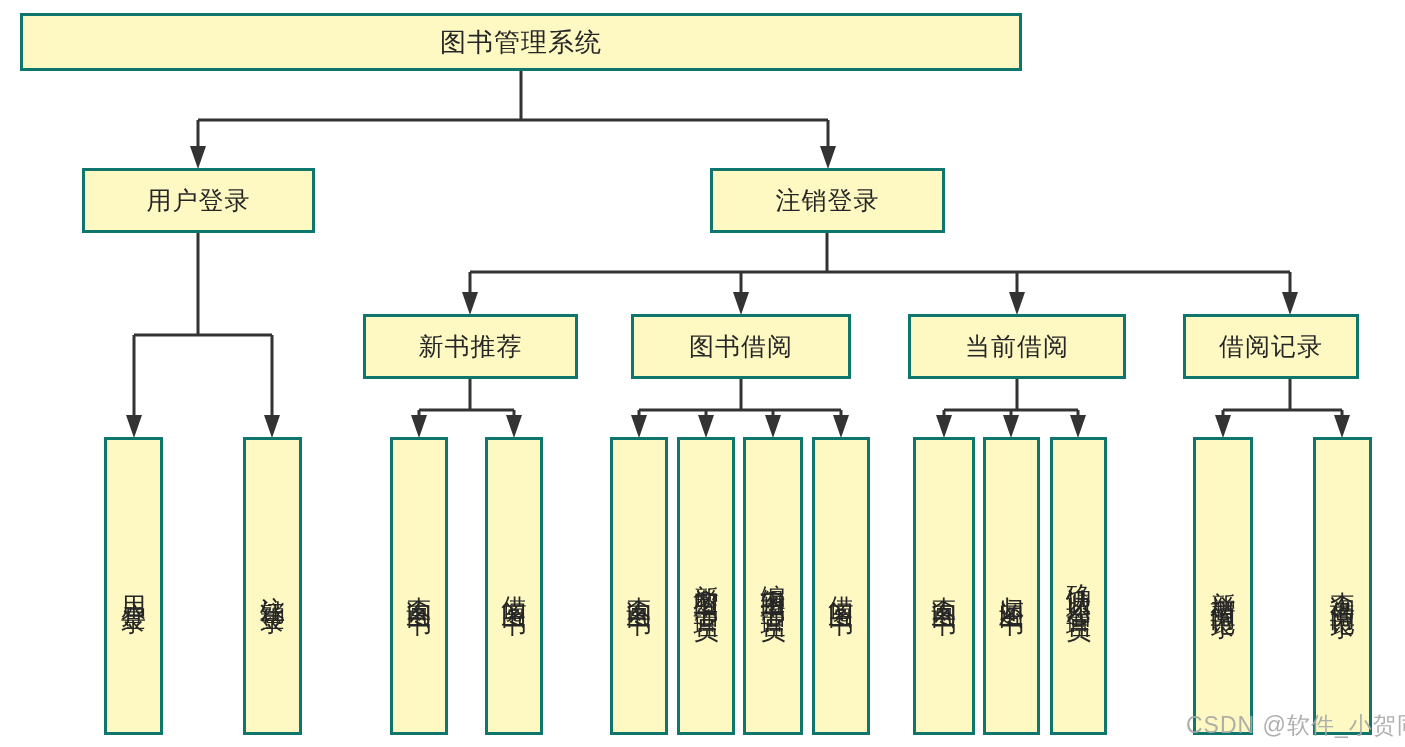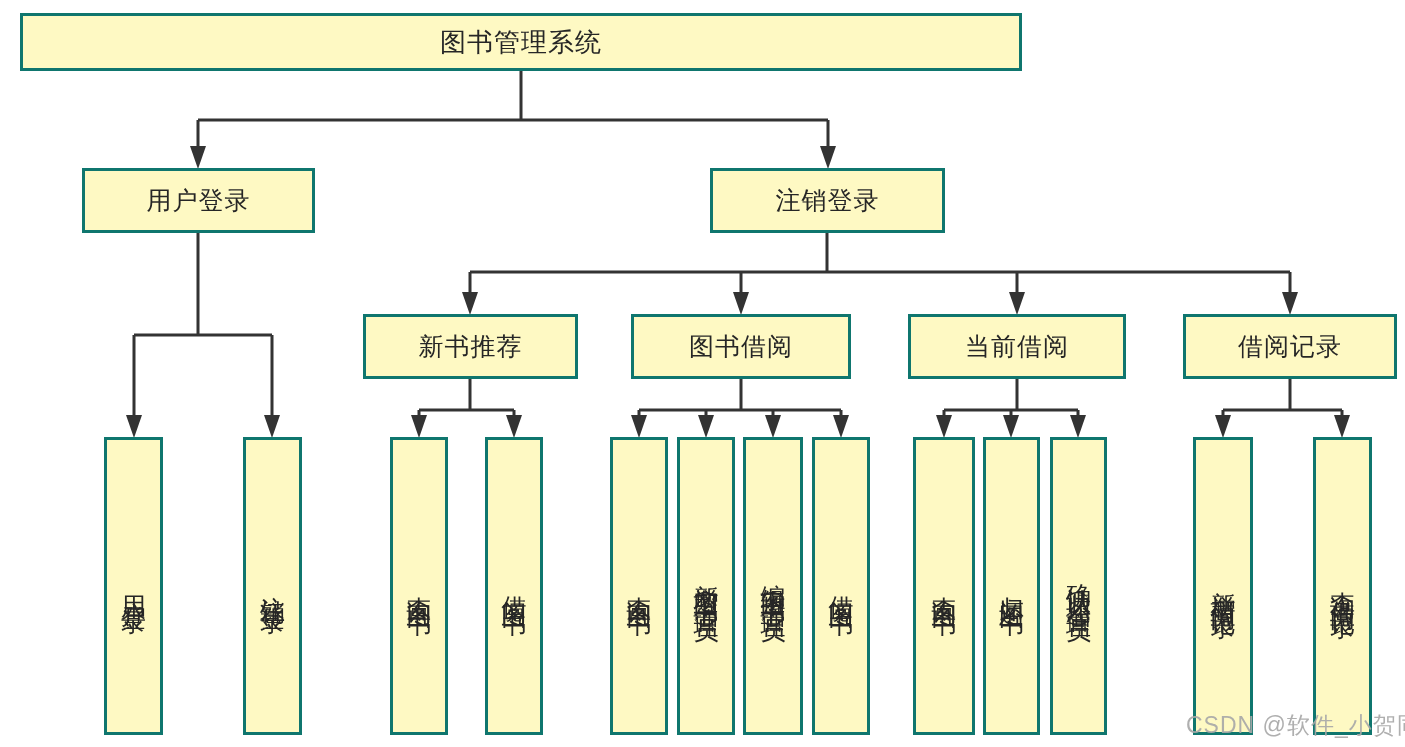--- a/index.html
+++ b/index.html
@@ -110,21 +110,21 @@
 
   <div class="node node-h" style="left:631px;top:314px;width:220px;height:65px;">
     <span>图书借阅</span>
   </div>
   <div class="node node-h" style="left:363px;top:314px;width:215px;height:65px;">
     <span>新书推荐</span>
   </div>
   <div class="node node-h" style="left:908px;top:314px;width:218px;height:65px;justify-content:center;">
     <span>当前借阅</span>
   </div>
-  <div class="node node-h" style="left:1183px;top:314px;width:214px;height:65px;">
+  <div class="node node-h" style="left:1183px;top:314px;width:176px;height:65px;">
     <span>借阅记录</span>
   </div>
 
   <div class="node node-v" style="left:104px;width:59px;">
     <span class="vtext">用户登录</span>
   </div>
   <div class="node node-v" style="left:243px;width:59px;">
     <span class="vtext">注销登录</span>
   </div>
 

